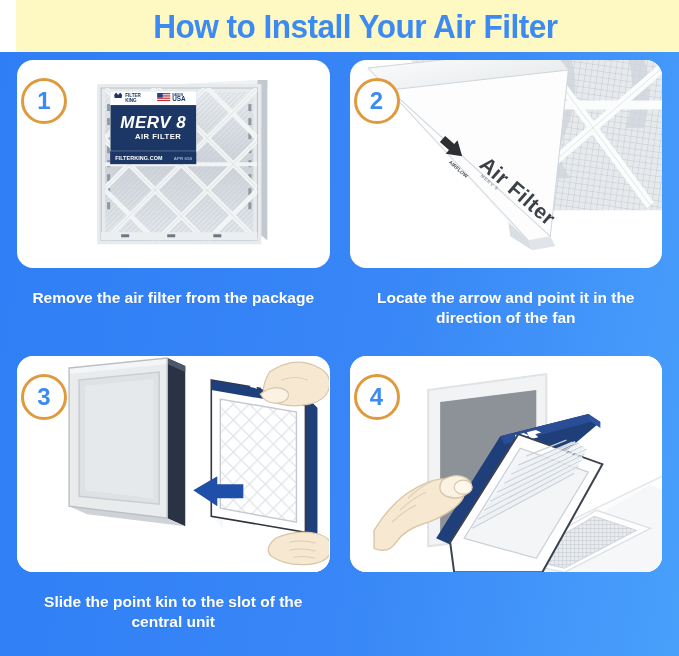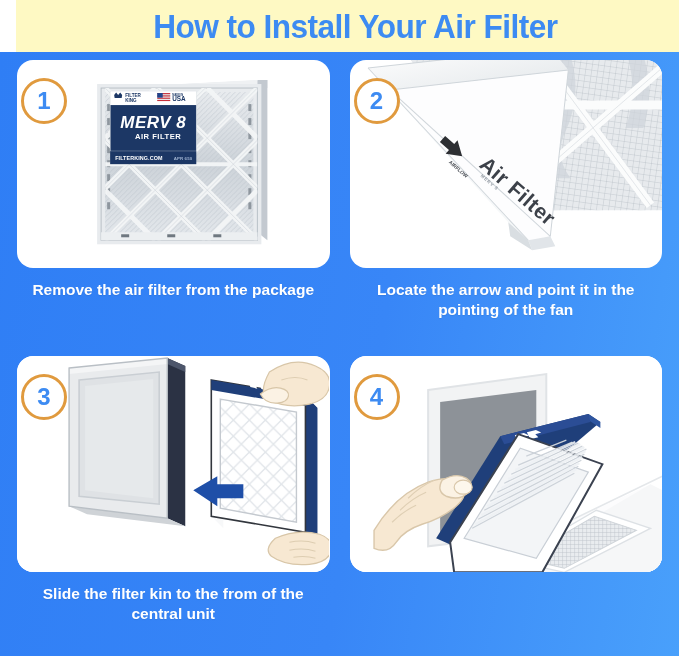--- a/index.html
+++ b/index.html
@@ -80,21 +80,21 @@
     align-items: center;
     justify-content: center;
     font-size: 24px;
     font-weight: bold;
     color: #3d8bf2;
     z-index: 20;
     line-height: 1;
   }
 
   .caption {
-    margin-top: 12px;
+    margin-top: 20px;
     text-align: center;
     color: #ffffff;
     font-weight: bold;
     font-size: 15.5px;
     line-height: 1.28;
     padding: 0 6px;
     text-shadow: 0 1px 1px rgba(0,0,0,0.08);
   }
 
   .art { position: absolute; inset: 0; }
@@ -265,21 +265,21 @@
             <path d="M0 0 L14 -9 L14 -4 L26 -4 L26 4 L14 4 L14 9 Z" fill="#2d2f33" transform="rotate(180)"></path>
             <text x="-6" y="14" font-family="Liberation Sans, sans-serif" font-size="5" font-weight="bold" fill="#4a4e55">AIRFLOW</text>
           </g>
 
           <text x="128" y="106" transform="rotate(41 128 106)" font-family="Liberation Sans, sans-serif" font-size="21" font-weight="bold" fill="#3c4149" letter-spacing="0.6">Air Filter</text>
           <text x="130" y="116" transform="rotate(41 130 116)" font-family="Liberation Sans, sans-serif" font-size="4.6" font-weight="bold" fill="#9aa1a9" letter-spacing="0.8">MERV 8</text>
         </g>
       </svg>
       <div class="badge">2</div>
     </div>
-    <div class="caption">Locate the arrow and point it in the pointing of the fan</div>
+    <div class="caption">Locate the arrow and point it in the direction of the fan</div>
   </div>
 
   <div class="panel tall">
     <div class="card">
       <svg class="art" viewBox="0 0 312 216">
         <defs>
           <clipPath id="panelClip3">
               <rect x="0" y="0" width="312" height="216" rx="16"></rect>
             </clipPath>
           <pattern id="diamond3" width="16" height="16" patternUnits="userSpaceOnUse">
@@ -332,21 +332,21 @@
             <g fill="none" stroke="#ddcdb1" stroke-width="1">
               <path d="M272 186 q14 -3 26 1"></path>
               <path d="M272 194 q14 -3 26 1"></path>
               <path d="M276 201 q12 -2 22 1"></path>
             </g>
           </g>
         </g>
       </svg>
       <div class="badge">3</div>
     </div>
-    <div class="caption">Slide the filter kin to the from of the central unit</div>
+    <div class="caption">Slide the point kin to the slot of the central unit</div>
   </div>
 
   <div class="panel tall">
     <div class="card">
       <svg class="art" viewBox="0 0 312 216">
         <defs>
           <clipPath id="panelClip4">
               <rect x="0" y="0" width="312" height="216" rx="16"></rect>
             </clipPath>
           <pattern id="grillmesh" width="4" height="4" patternUnits="userSpaceOnUse">

